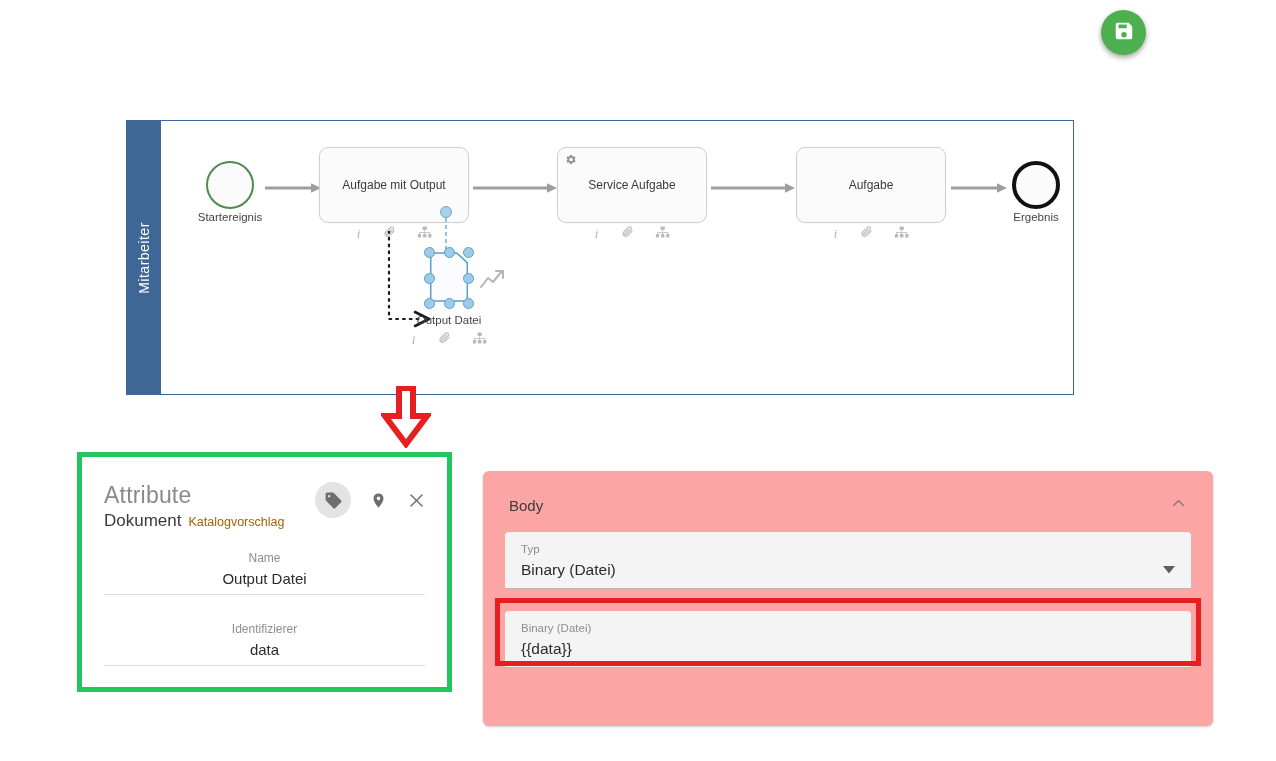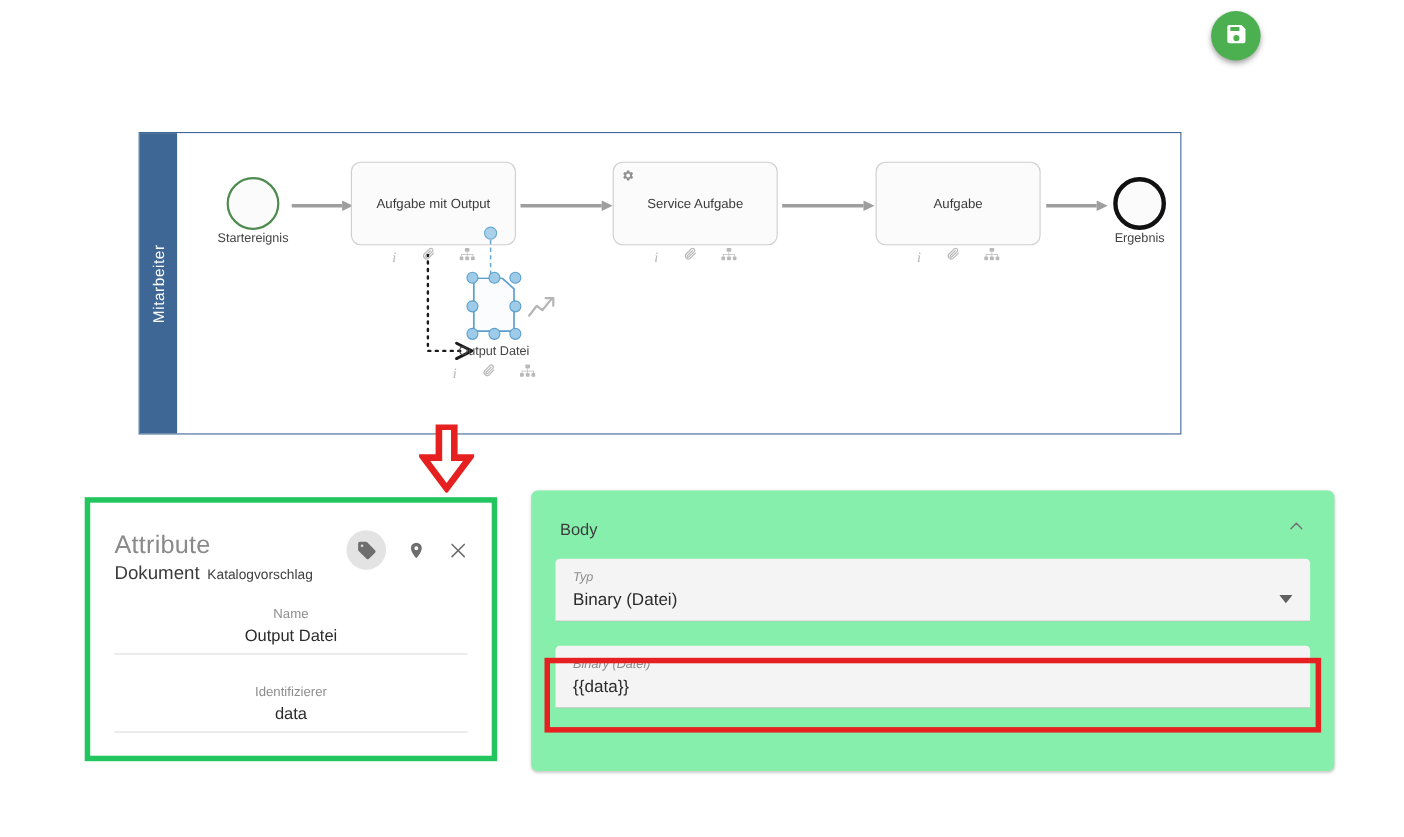--- a/index.html
+++ b/index.html
@@ -107,64 +107,64 @@
     border: 5px solid #22c55e;
     overflow: hidden;
   }
   .attr-inner { padding: 26px 22px 0 22px; position: relative; height: 100%; }
   .attr-title {
     font-size: 23px; color: #8a8a8a; font-weight: 400;
     line-height: 1.05; letter-spacing: .2px;
   }
   .attr-sub { margin-top: 4px; display: flex; align-items: baseline; gap: 7px; }
   .attr-sub-main { font-size: 17px; color: #3b3b3b; }
-  .attr-sub-aux  { font-size: 12.5px; color: #404040; }
+  .attr-sub-aux  { font-size: 12.5px; color: #a16207; }
   .attr-header-icons {
     position: absolute; right: 20px; top: 25px;
     display: flex; align-items: center; gap: 16px;
   }
   .icon-btn {
     width: 22px; height: 22px; display: flex;
     align-items: center; justify-content: center;
     cursor: pointer; border: none; background: transparent; padding: 0;
   }
   .icon-btn.sel {
     width: 36px; height: 36px; border-radius: 50%;
     background: #e3e3e3;
   }
   .field { margin-top: 20px; position: relative; text-align: center; }
   .field-label { font-size: 12px; color: #8e8e8e; margin-bottom: 5px; }
   .field-value { font-size: 15px; color: #2b2b2b; padding-bottom: 7px; }
   .field-underline { height: 1px; background: #dcdcdc; width: 100%; }
 
   
   .body-card {
-    position: absolute; left: 483px; top: 446px;
+    position: absolute; left: 483px; top: 471px;
     width: 730px; height: 255px;
-    background: #86efac;
+    background: #fca5a5;
     border-radius: 6px;
     box-shadow: 0 1px 3px rgba(0,0,0,.13), 0 1px 2px rgba(0,0,0,.08);
   }
   .body-head {
     position: relative; padding: 24px 26px 0 26px;
     display: flex; align-items: center; justify-content: space-between;
   }
   .body-title { font-size: 15px; color: #3c3c3c; }
   .chev { cursor: pointer; }
 
   .mat-field {
     margin: 16px 22px 0 22px;
     background: #f4f4f4;
     border-bottom: 1px solid #b7b7b7;
     border-radius: 4px 4px 0 0;
     padding: 9px 14px 9px 16px;
     position: relative;
     min-height: 56px;
   }
-  .mat-label { font-size: 11.5px; color: #8d8d8d; line-height: 1.4; font-style: italic; }
+  .mat-label { font-size: 11.5px; color: #8d8d8d; line-height: 1.4; }
   .mat-value { font-size: 15.5px; color: #2b2b2b; margin-top: 4px; }
   .mat-caret { position: absolute; right: 16px; top: 28px; }
 
   .redbox {
     position: absolute; left: 495px; top: 598px;
     width: 706px; height: 68px;
     border: 5px solid #E62021;
     pointer-events: none;
   }
 </style>

